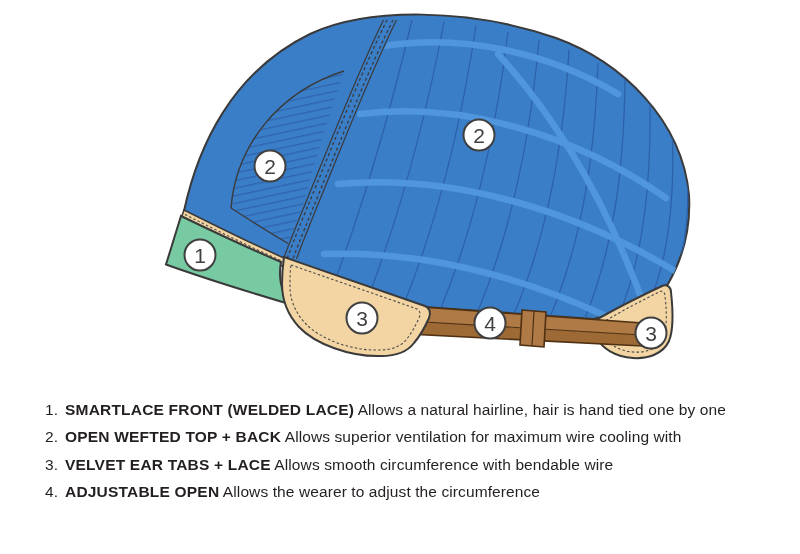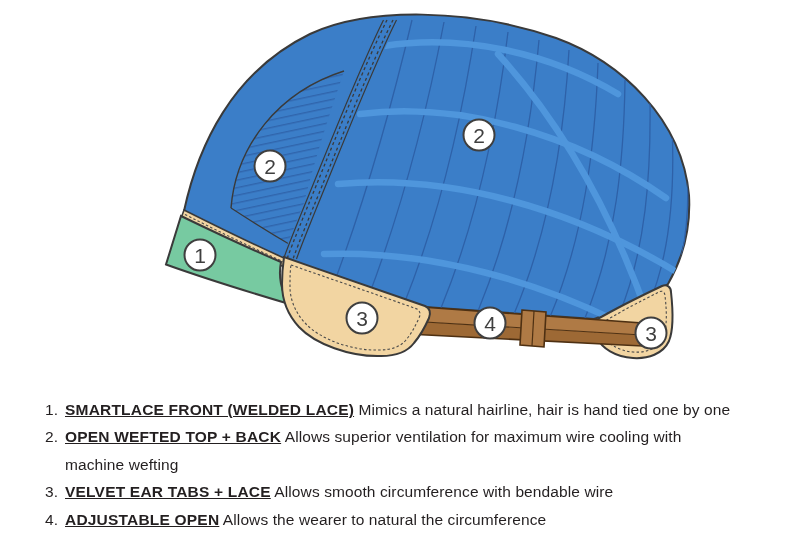--- a/index.html
+++ b/index.html
@@ -12,21 +12,21 @@
   }
   .diagram-svg{position:absolute;left:0;top:0;}
   .legend{
     position:absolute;left:45px;top:396px;width:716px;
     color:#231f20;font-size:15.5px;line-height:27.4px;
     letter-spacing:0.1px;
   }
   .legend-item{display:flex;}
   .legend-item .num{flex:none;width:20px;}
   .legend-item .text{flex:1;}
-  .legend-item b{font-weight:700;letter-spacing:0.2px;text-decoration:underline;}
+  .legend-item b{font-weight:700;letter-spacing:0.2px;}
   .legend-item .cont{display:block;}
   .callout-text{
     font-family:"Liberation Sans",sans-serif;
     font-size:21px;font-weight:400;
   }
 </style>
 </head>
 <body>
 
 <div class="stage">
@@ -151,29 +151,29 @@
     </g>
     <g>
       <circle cx="651" cy="333" r="15.5" stroke-width="2" fill="#FFFFFF" stroke="#3F3F3F"></circle>
       <text class="callout-text" x="651" y="340.5" text-anchor="middle" fill="#3F3F3F">3</text>
     </g>
   </svg>
 
   <div class="legend">
     <div class="legend-item">
       <span class="num">1.</span>
-      <span class="text"><b>SMARTLACE FRONT (WELDED LACE)</b> <span>Mimics a natural hairline, hair is hand tied one by one</span></span>
+      <span class="text"><b>SMARTLACE FRONT (WELDED LACE)</b> <span>Allows a natural hairline, hair is hand tied one by one</span></span>
     </div>
     <div class="legend-item">
       <span class="num">2.</span>
-      <span class="text"><b>OPEN WEFTED TOP + BACK</b> <span>Allows superior ventilation for maximum wire cooling with</span><span class="cont">machine wefting</span></span>
+      <span class="text"><b>OPEN WEFTED TOP + BACK</b> <span>Allows superior ventilation for maximum wire cooling with</span></span>
     </div>
     <div class="legend-item">
       <span class="num">3.</span>
       <span class="text"><b>VELVET EAR TABS + LACE</b> <span>Allows smooth circumference with bendable wire</span></span>
     </div>
     <div class="legend-item">
       <span class="num">4.</span>
-      <span class="text"><b>ADJUSTABLE OPEN</b> <span>Allows the wearer to natural the circumference</span></span>
+      <span class="text"><b>ADJUSTABLE OPEN</b> <span>Allows the wearer to adjust the circumference</span></span>
     </div>
   </div>
 
 </div>
 
 </body></html>

